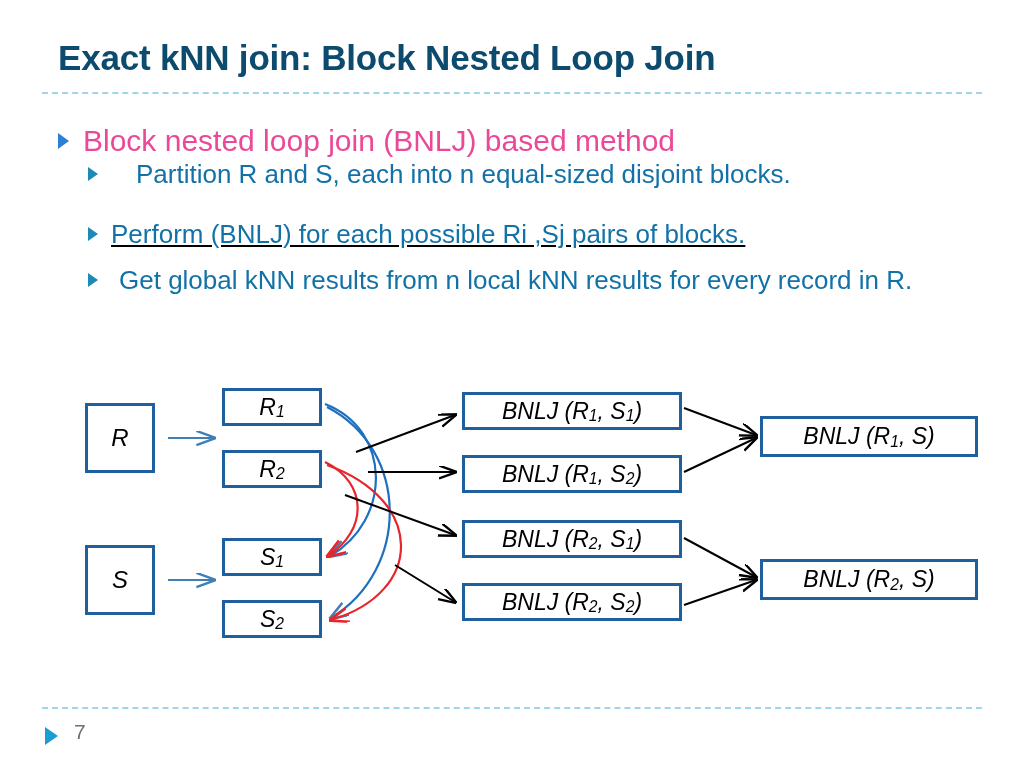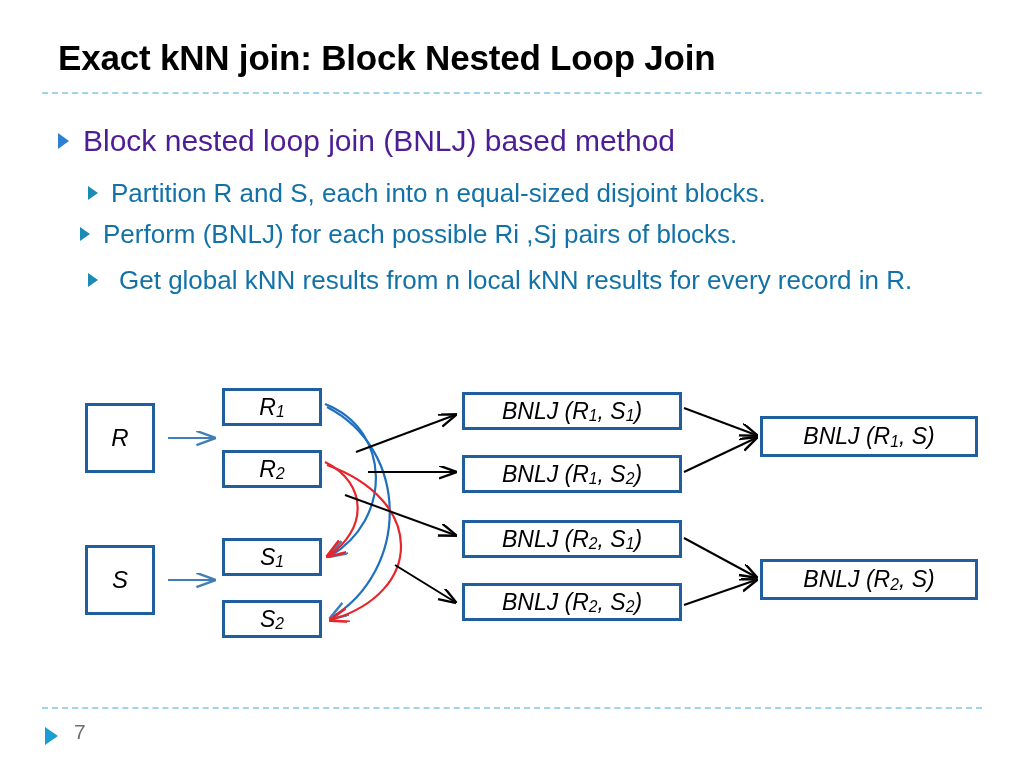--- a/index.html
+++ b/index.html
@@ -17,21 +17,21 @@
   }
 
   
   #title {
     position: absolute;
     left: 58px;
     top: 38px;
     width: 920px;
     font-size: 35px;
     font-weight: bold;
-    color: #000000;
+    color: #0c4a6e;
     letter-spacing: -0.2px;
     white-space: nowrap;
   }
   #title-rule {
     position: absolute;
     left: 42px;
     top: 92px;
     width: 940px;
     height: 0;
     border-top: 2px dashed #9fd4ea;
@@ -56,33 +56,33 @@
     margin-right: 14px;
   }
   .tri-l2 {
     border-width: 7px 0 7px 10px;
     border-color: transparent transparent transparent #1b8ab5;
     margin-top: 9px;
     margin-right: 13px;
   }
   .lvl1-text {
     font-size: 30px;
-    color: #4c1d95;
+    color: #ec4899;
     line-height: 38px;
     white-space: nowrap;
   }
   .lvl2-text {
     font-size: 26px;
     color: #1272a8;
     line-height: 33px;
   }
 
   #b1 { left: 58px;  top: 122px; }
-  #b2 { left: 88px;  top: 177px; }
-  #b3 { left: 80px;  top: 218px; }
+  #b2 { left: 88px;  top: 158px; gap: 25px; }
+  #b3 { left: 88px;  top: 218px; text-decoration: underline; }
   #b4 { left: 88px;  top: 264px; width: 890px; gap: 8px; }
 
   
   #diagram {
     position: absolute;
     left: 0;
     top: 0;
     width: 1024px;
     height: 768px;
   }

